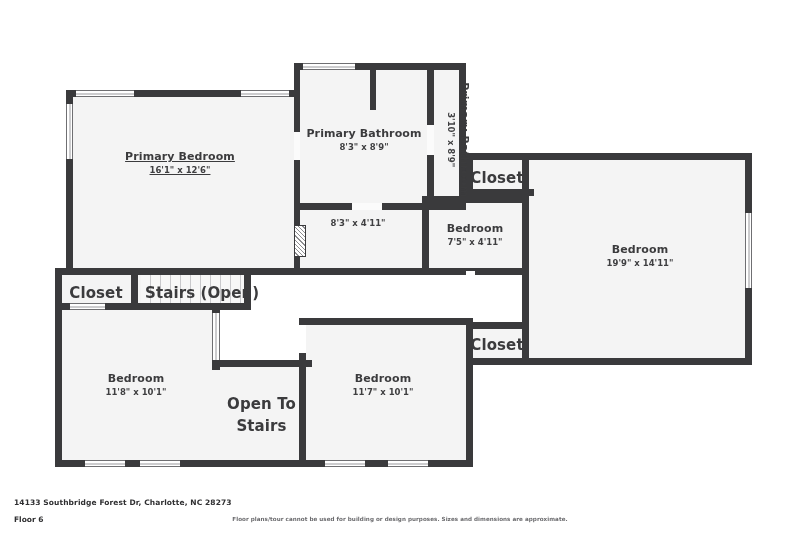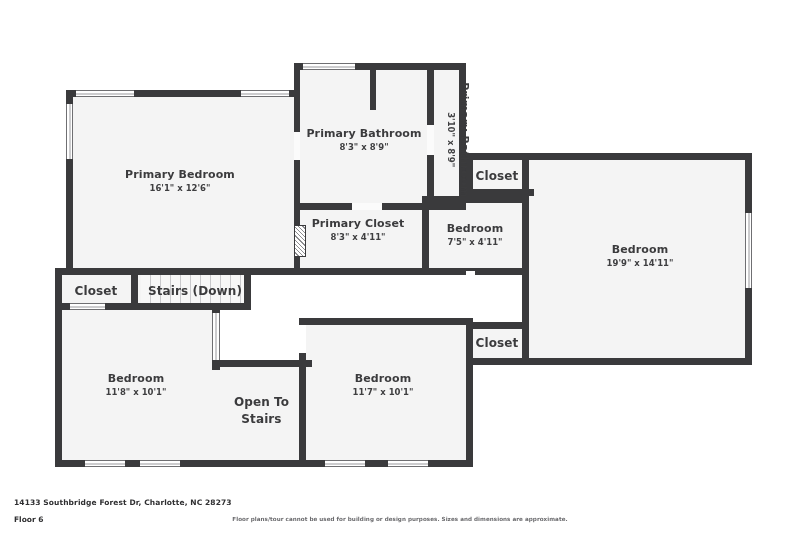--- a/index.html
+++ b/index.html
@@ -91,21 +91,21 @@
     font-weight: bold;
     letter-spacing: .1px;
   }
   .label .dm {
     display: block;
     font-size: 8.5px;
     font-weight: bold;
     margin-top: 1px;
     color: #3f3f41;
   }
-  .label.sm .nm { font-size: 12px; }
+  .label.sm .nm { font-size: 15px; }
   .label.two .nm { white-space: pre-line; line-height: 1.45; }
 
   .label.rot {
     transform-origin: center center;
     transform: rotate(90deg);
   }
 
   
   .stairs {
     position: absolute;
@@ -290,37 +290,36 @@
   <div class="wall" style="left:299px; top:318px; width:173px; height:7px;"></div>
   <div class="gap w" style="left:299px; top:325px; width:7px; height:32px;"></div>
   <div class="wall" style="left:299px; top:353px; width:7px; height:114px;"></div>
   <div class="wall" style="left:466px; top:318px; width:7px; height:149px;"></div>
   <div class="wall" style="left:299px; top:460px; width:174px; height:7px;"></div>
   <div class="win-h" style="left:325px; top:460px; width:40px; height:7px;"></div>
   <div class="win-h" style="left:388px; top:460px; width:40px; height:7px;"></div>
 
   <div class="wall" style="left:459px; top:203px; width:7px; height:7px;"></div>
 
-  <div class="label" style="left:100px; top:168px; width:160px;">
+  <div class="label" style="left:100px; top:150px; width:160px;text-decoration:underline;">
     <span class="nm">Primary Bedroom</span>
     <span class="dm">16'1" x 12'6"</span>
   </div>
 
   <div class="label" style="left:289px; top:127px; width:150px;">
     <span class="nm">Primary Bathroom</span>
     <span class="dm">8'3" x 8'9"</span>
   </div>
 
   <div class="label rot" style="left:383px; top:127px; width:150px;">
     <span class="nm">Primary Bathroom</span>
     <span class="dm">3'10" x 8'9"</span>
   </div>
 
   <div class="label" style="left:288px; top:217px; width:140px;">
-    <span class="nm">Primary Closet</span>
     <span class="dm">8'3" x 4'11"</span>
   </div>
 
   <div class="label" style="left:415px; top:222px; width:120px;">
     <span class="nm">Bedroom</span>
     <span class="dm">7'5" x 4'11"</span>
   </div>
 
   <div class="label" style="left:570px; top:243px; width:140px;">
     <span class="nm">Bedroom</span>
@@ -343,21 +342,21 @@
 
   <div class="label sm" style="left:466px; top:169px; width:62px;">
     <span class="nm">Closet</span>
   </div>
 
   <div class="label sm" style="left:466px; top:336px; width:62px;">
     <span class="nm">Closet</span>
   </div>
 
   <div class="label sm" style="left:145px; top:284px; width:100px;">
-    <span class="nm">Stairs (Down)</span>
+    <span class="nm">Stairs (Open)</span>
   </div>
 
   <div class="label sm two" style="left:218px; top:394px; width:87px;">
     <span class="nm">Open To
 Stairs</span>
   </div>
 
 </div>
 
 <div id="footer">

